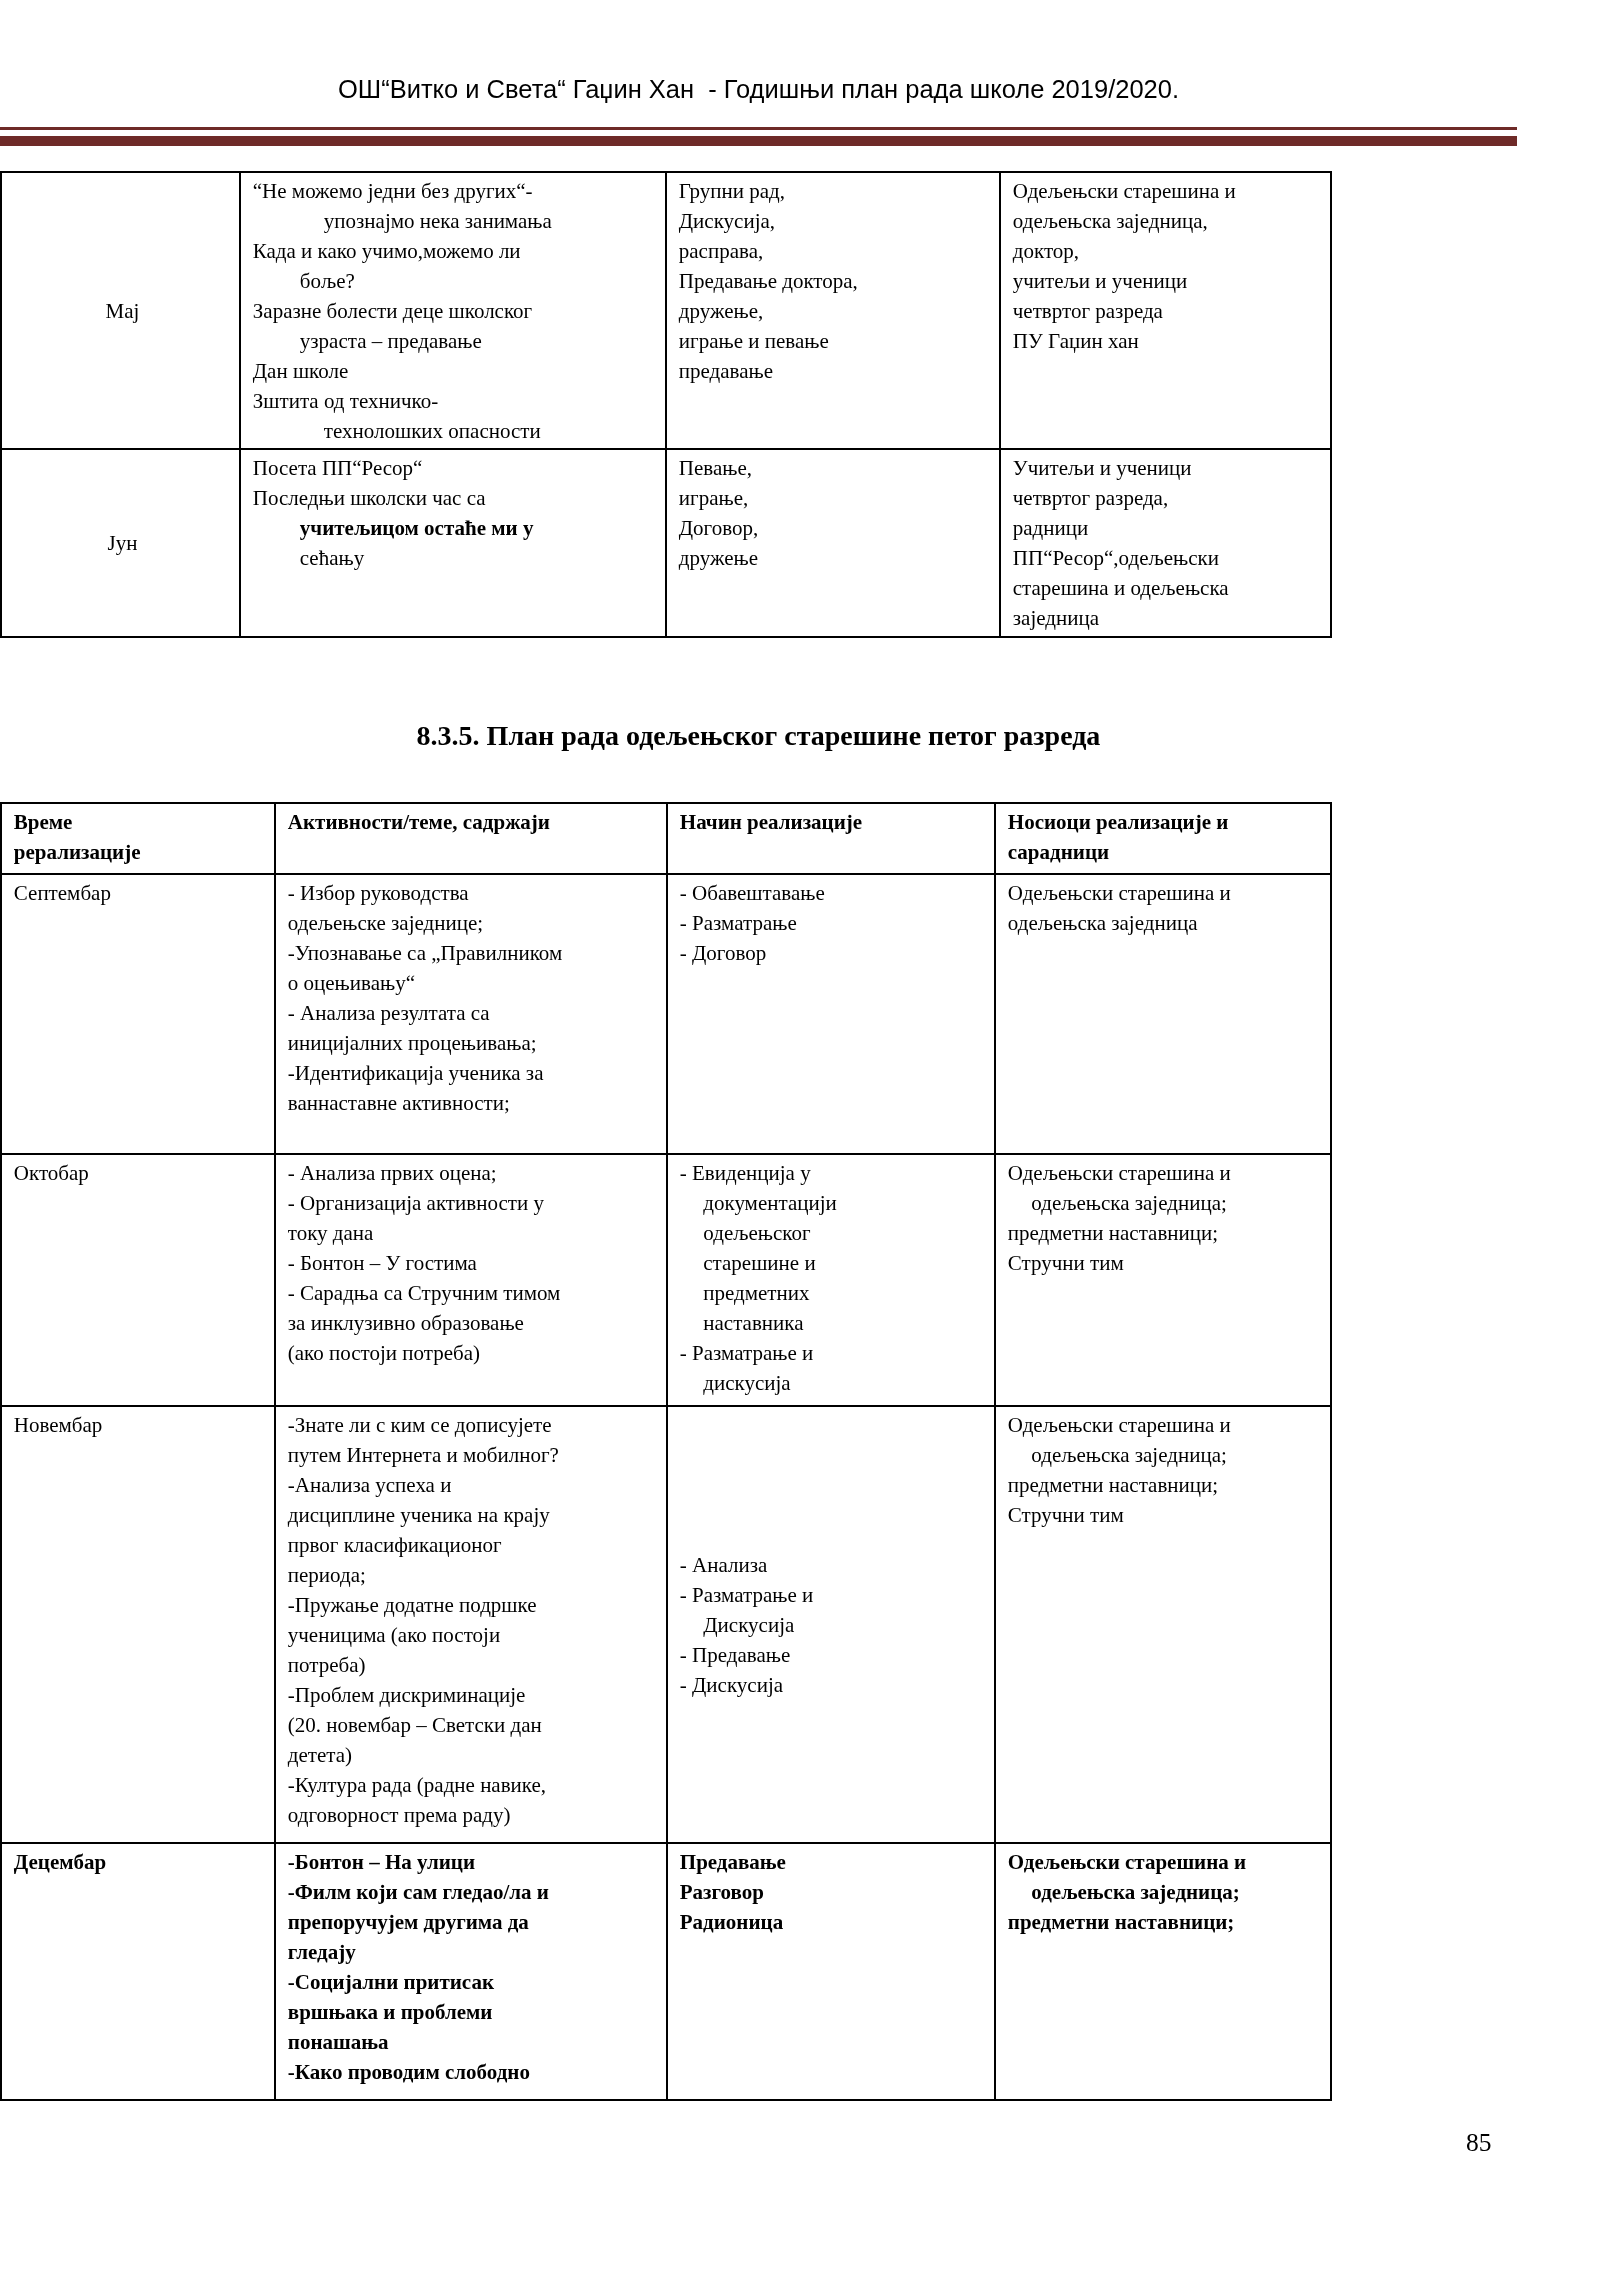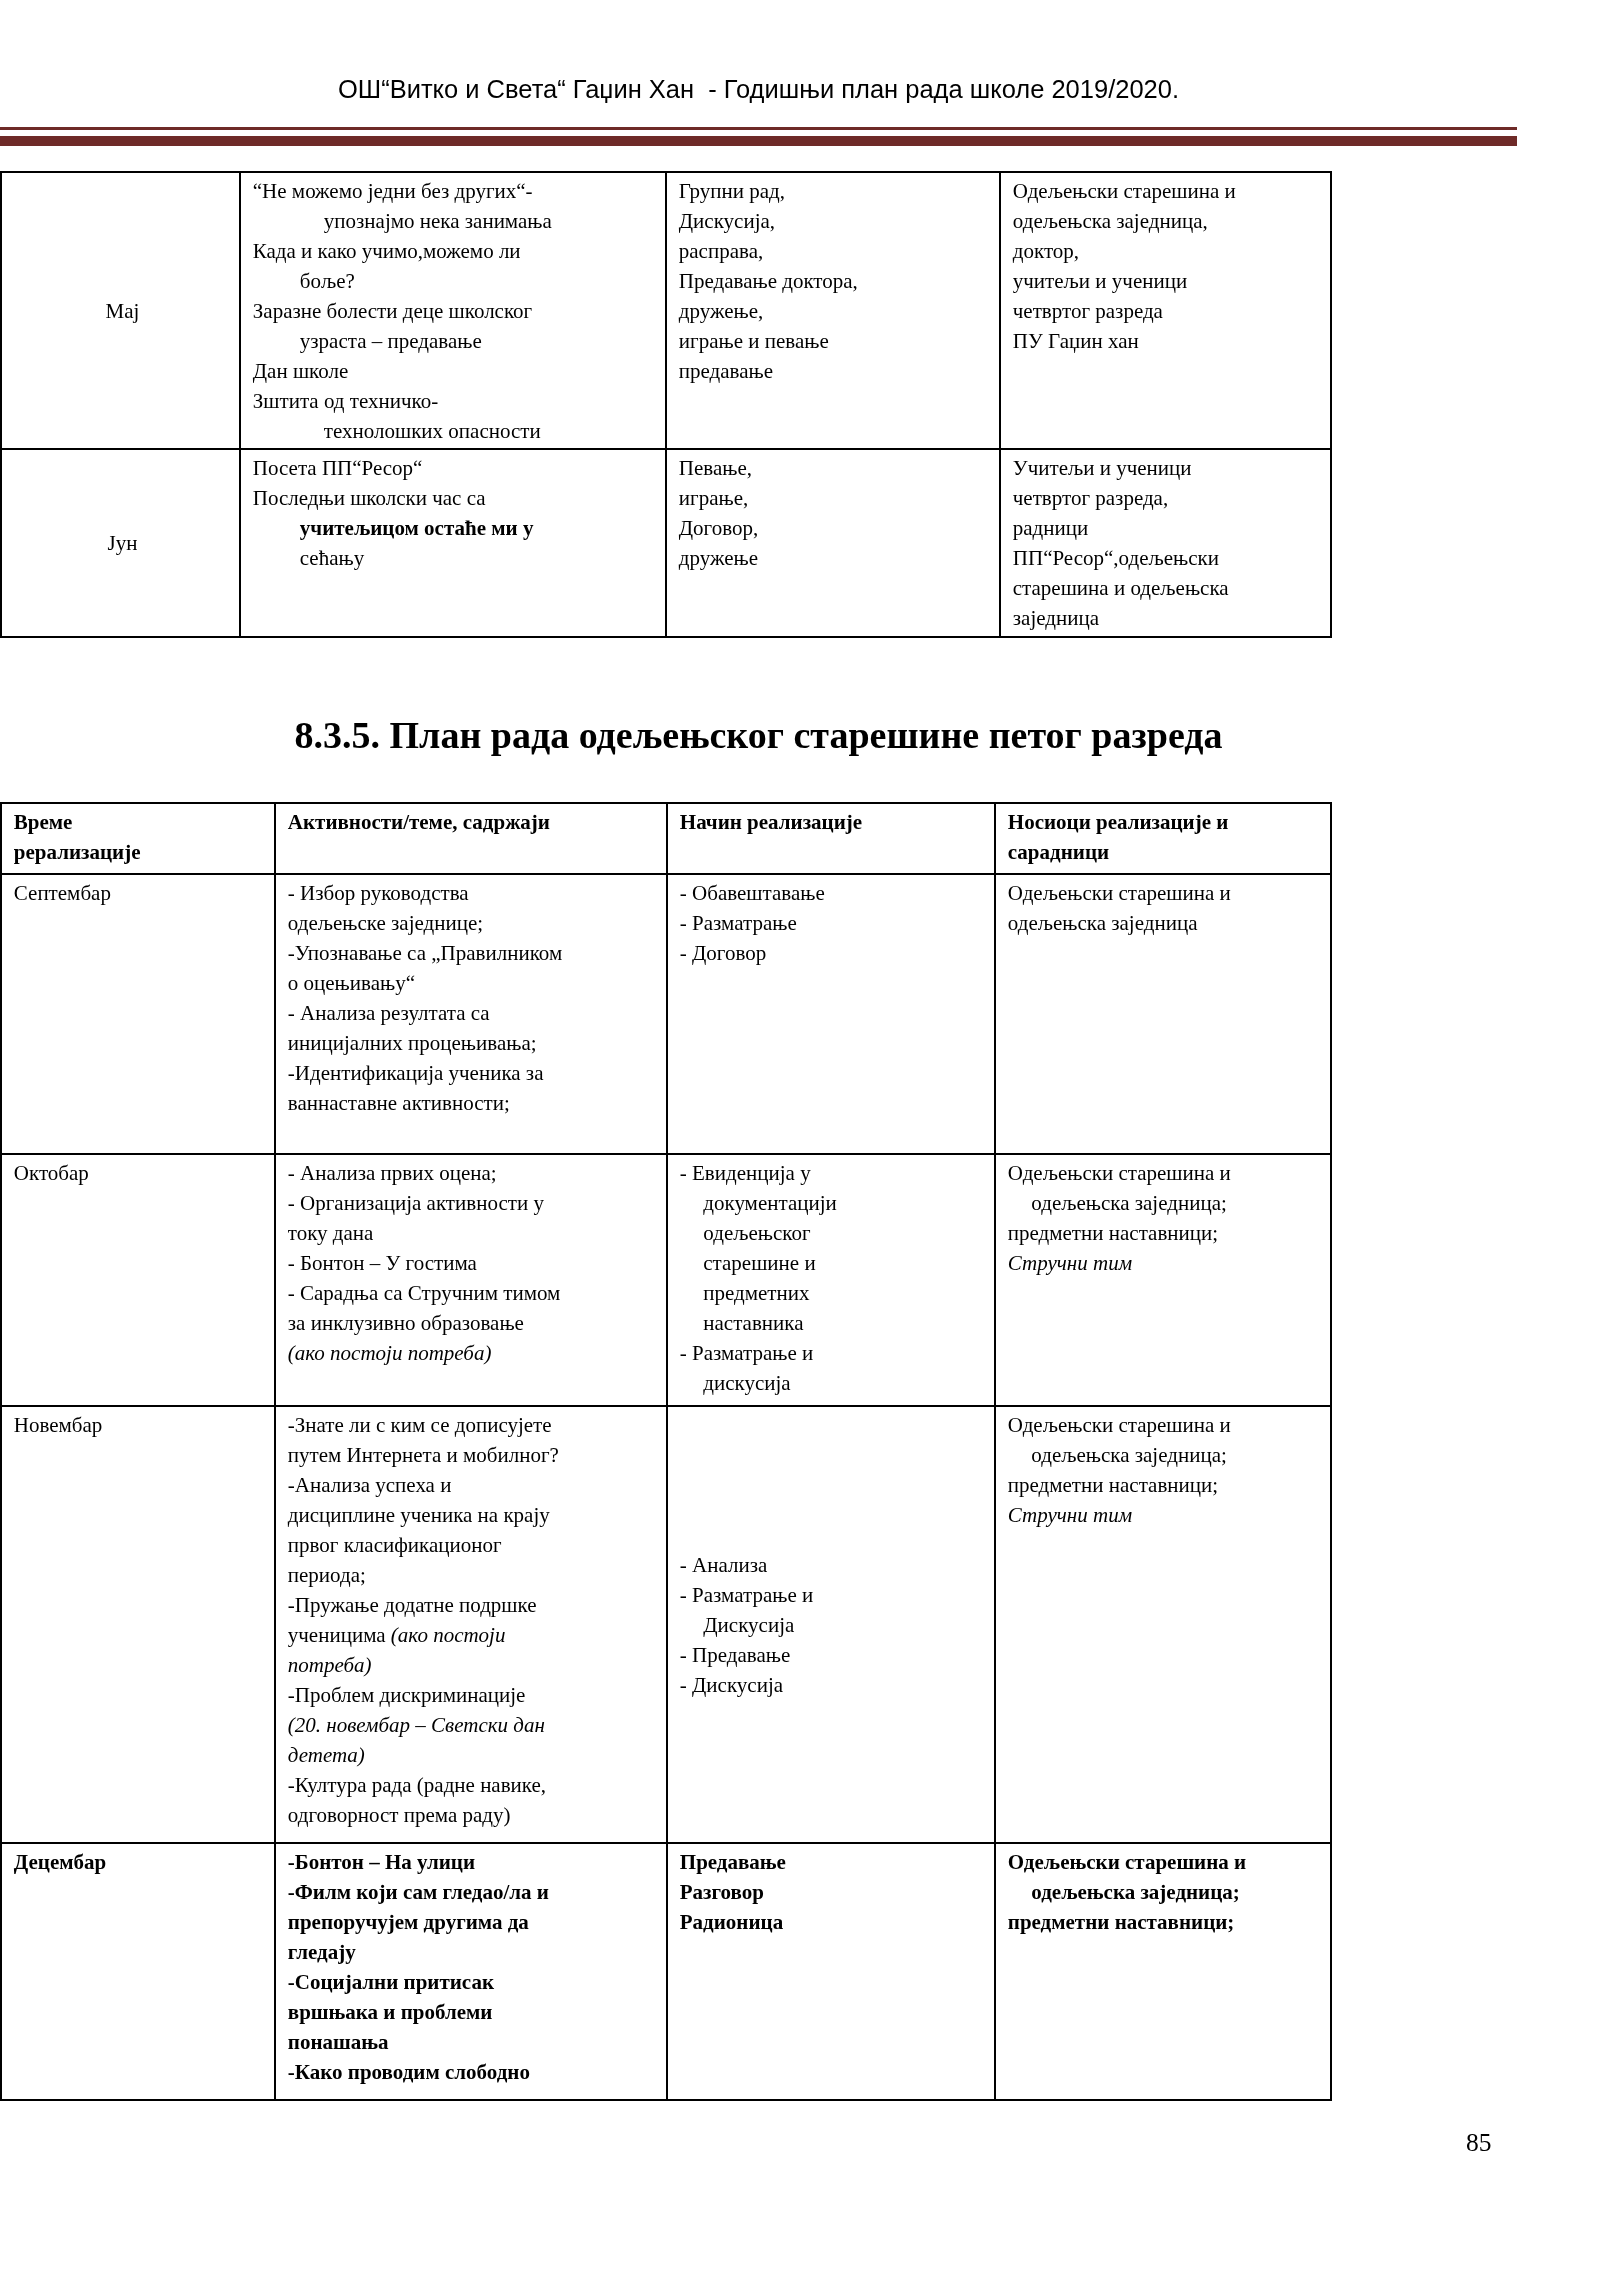--- a/index.html
+++ b/index.html
@@ -19,30 +19,30 @@
   .rule-gap{height:5.9px;background:#ffffff;}
   .rule-thick{height:9.8px;background:#6e2a28;}
 
   table{border-collapse:collapse;table-layout:fixed;width:1331px;}
   td{
     border:2px solid #000;vertical-align:top;
     font-size:21px;line-height:30px;
     padding:2.9px 7.8px 2.9px 11.8px;word-wrap:break-word;
   }
   .ln{min-height:30px;}
-  .it{font-style:italic;}
+  .it{}
 
   .t1{margin-top:24.5px;}
   .t1 tr:nth-child(1){height:275px;}
   .t1 tr:nth-child(2){height:182px;}
   .t1 .month-cell{text-align:center;vertical-align:middle;}
 
   .section-heading{
     margin-top:80px;text-align:center;font-weight:bold;
-    font-size:38px;line-height:35px;
+    font-size:28px;line-height:35px;
   }
 
   .t2{margin-top:49px;border:2.9px solid #000;}
   .t2 tr.hdr td{border-bottom:2.9px solid #000;font-weight:bold;}
   .t2 tr.hdr{height:71px;}
   .t2 tr:nth-child(2){height:280px;}
   .t2 tr:nth-child(3){height:252px;}
   .t2 tr:nth-child(4){height:437px;}
   .t2 tr:nth-child(5){height:257px;font-weight:bold;}
   .v-mid{vertical-align:middle;}

